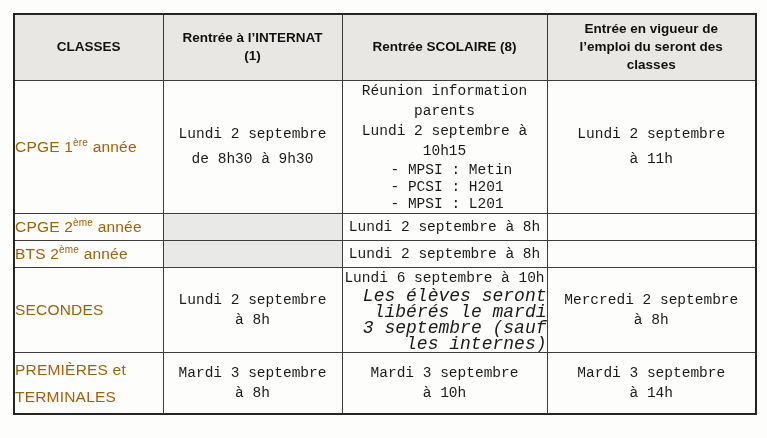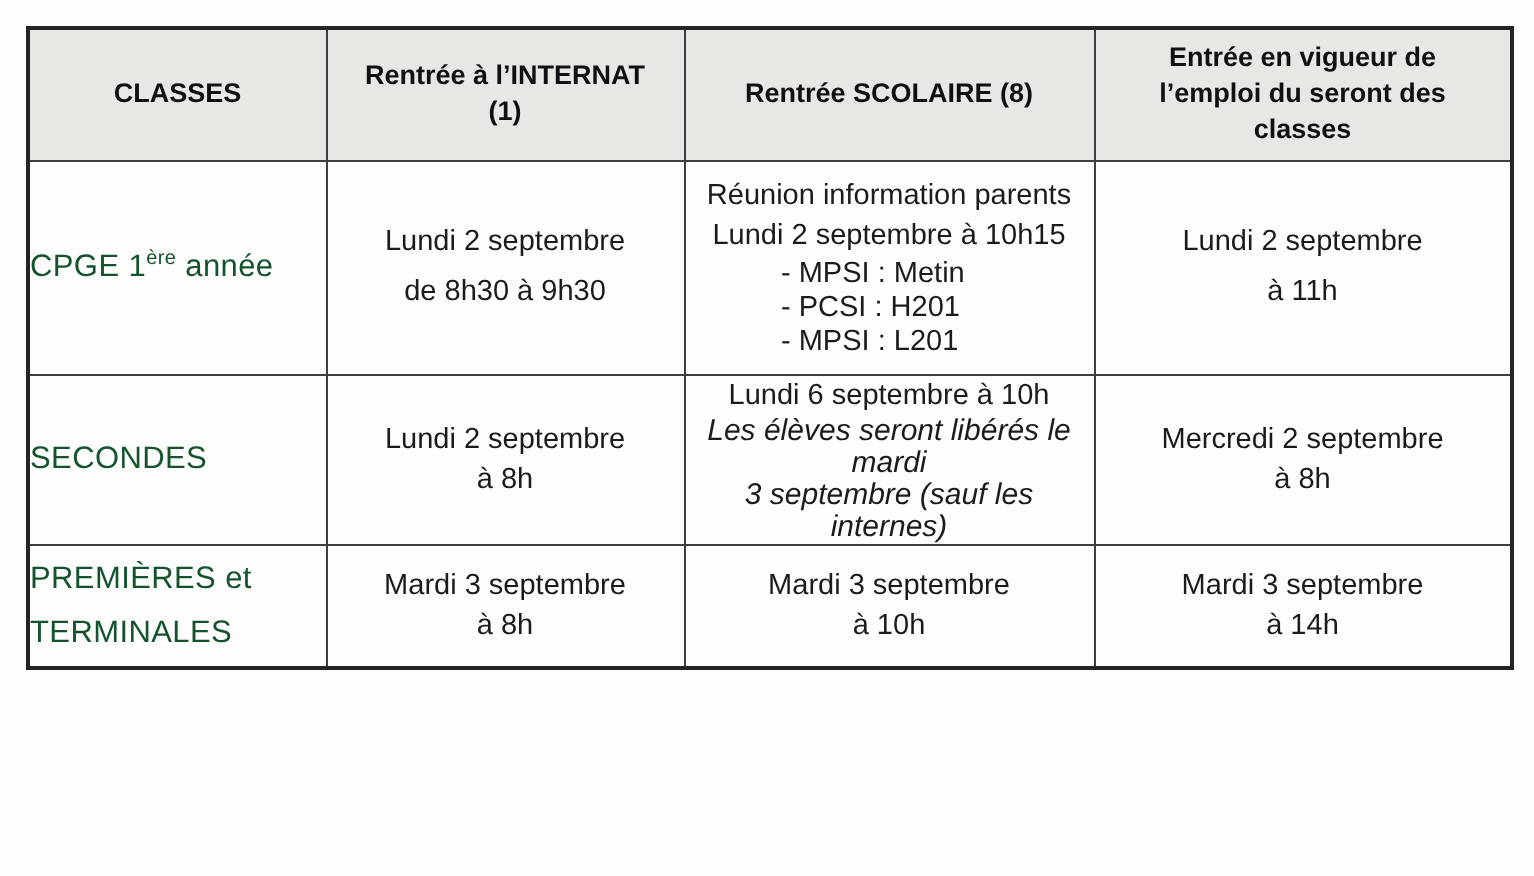--- a/index.html
+++ b/index.html
@@ -43,47 +43,48 @@
     text-align: center;
     color: #111111;
   }
   
   td.lbl {
     font-family: "Liberation Sans", sans-serif;
     font-size: 15.5px;
     text-align: left;
     padding-left: 9px;
     letter-spacing: 0.2px;
-    color: #14532d;
+    color: #a16207;
   }
   td.lbl sup {
     font-size: 10px;
     line-height: 0;
   }
   .lbl-line { line-height: 27px; }
   
   td.data {
-    font-family: Liberation Sans, sans-serif;
+    font-family: Liberation Mono, monospace;
     font-size: 14.5px;
     text-align: center;
     color: #1b1b1b;
   }
   .ln { line-height: 25px; }
   .ln-tight { line-height: 20px; }
   td.data-sm { font-size: 13.5px; }
   .bullets {
     text-align: left;
     margin-left: 48px;
     line-height: 17px;
     margin-top: 1px;
   }
   .note {
     font-style: italic;
-    font-size: 15px;
+    font-size: 18px;
     line-height: 16px;
+    text-align: right;
   }
   td.shaded { background: #e9e9e8; }
   
   tr.r-head  { height: 66px; }
   tr.r-cpge1 { height: 107px; }
   tr.r-bts1  { height: 50px; }
   tr.r-cpge2 { height: 27px; }
   tr.r-bts2  { height: 27px; }
   tr.r-sec   { height: 73px; }
   tr.r-prem  { height: 62px; }
@@ -136,21 +137,41 @@
           <div>- MPSI :  L201</div>
         </div>
       </td>
       <td class="data">
         <div class="ln">Lundi 2 septembre</div>
         <div class="ln">à 11h</div>
       </td>
     </tr>
 
 
-
+    <tr class="r-cpge2">
+      <td class="lbl">
+        <span>CPGE 2</span><sup>ème</sup><span> année</span>
+      </td>
+      <td class="shaded"></td>
+      <td class="data">
+        <div>Lundi 2 septembre à 8h</div>
+      </td>
+      <td></td>
+    </tr>
+
+    <tr class="r-bts2">
+      <td class="lbl">
+        <span>BTS 2</span><sup>ème</sup><span> année</span>
+      </td>
+      <td class="shaded"></td>
+      <td class="data">
+        <div>Lundi 2 septembre à 8h</div>
+      </td>
+      <td></td>
+    </tr>
 
     <tr class="r-sec">
       <td class="lbl">
         <span>SECONDES</span>
       </td>
       <td class="data">
         <div class="ln-tight">Lundi 2 septembre</div>
         <div class="ln-tight">à 8h</div>
       </td>
       <td class="data">

